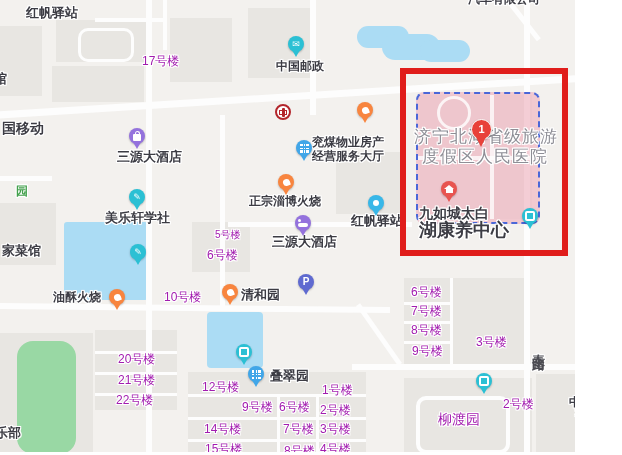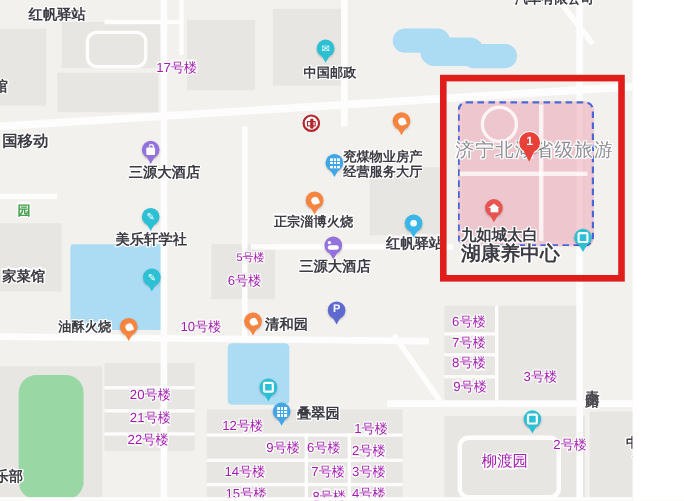--- a/index.html
+++ b/index.html
@@ -125,20 +125,21 @@
 <div class="lbl poi" style="left: 26px; top: 6px; font-size: 13px;">红帆驿站</div>
     <div class="lbl bld" style="left: 142px; top: 55px; font-size: 12px;">17号楼</div>
     <div class="lbl poi" style="left: -6px; top: 72px; font-size: 13px;">馆</div>
     <div class="lbl poi" style="left: 276px; top: 60px; font-size: 12px;">中国邮政</div>
     <div class="lbl poi" style="left: 468px; top: -7px; font-size: 12px;">汽车有限公司</div>
     <div class="lbl poi" style="left: 2px; top: 120px; font-size: 14px;">国移动</div>
     <div class="lbl poi" style="left: 117px; top: 150px; font-size: 13px;">三源大酒店</div>
     <div class="lbl poi" style="left: 312px; top: 136px; font-size: 12px;">兖煤物业房产</div>
     <div class="lbl poi" style="left: 312px; top: 150px; font-size: 12px;">经营服务大厅</div>
     <div class="lbl area" style="left: 414px; top: 127px; font-size: 17px;">济宁北湖省级旅游</div>
+    <div class="lbl area" style="left: 422px; top: 147px; font-size: 17px;">度假区人民医院</div>
     <div class="lbl parkt" style="left: 16px; top: 185px; font-size: 12px;">园</div>
     <div class="lbl poi" style="left: 249px; top: 195px; font-size: 12px;">正宗淄博火烧</div>
     <div class="lbl poi" style="left: 105px; top: 211px; font-size: 13px;">美乐轩学社</div>
     <div class="lbl poi" style="left: 351px; top: 214px; font-size: 13px;">红帆驿站</div>
     <div class="lbl poi" style="left: 272px; top: 235px; font-size: 13px;">三源大酒店</div>
     <div class="lbl poi" style="left: 2px; top: 244px; font-size: 13px;">家菜馆</div>
     <div class="lbl poi" style="left: 419px; top: 205px; font-size: 14px;">九如城太白</div>
     <div class="lbl poi" style="left: 419px; top: 220px; font-size: 18px;">湖康养中心</div>
     <div class="lbl bld" style="left: 215px; top: 229px; font-size: 10px;">5号楼</div>
     <div class="lbl bld" style="left: 207px; top: 249px; font-size: 12px;">6号楼</div>

